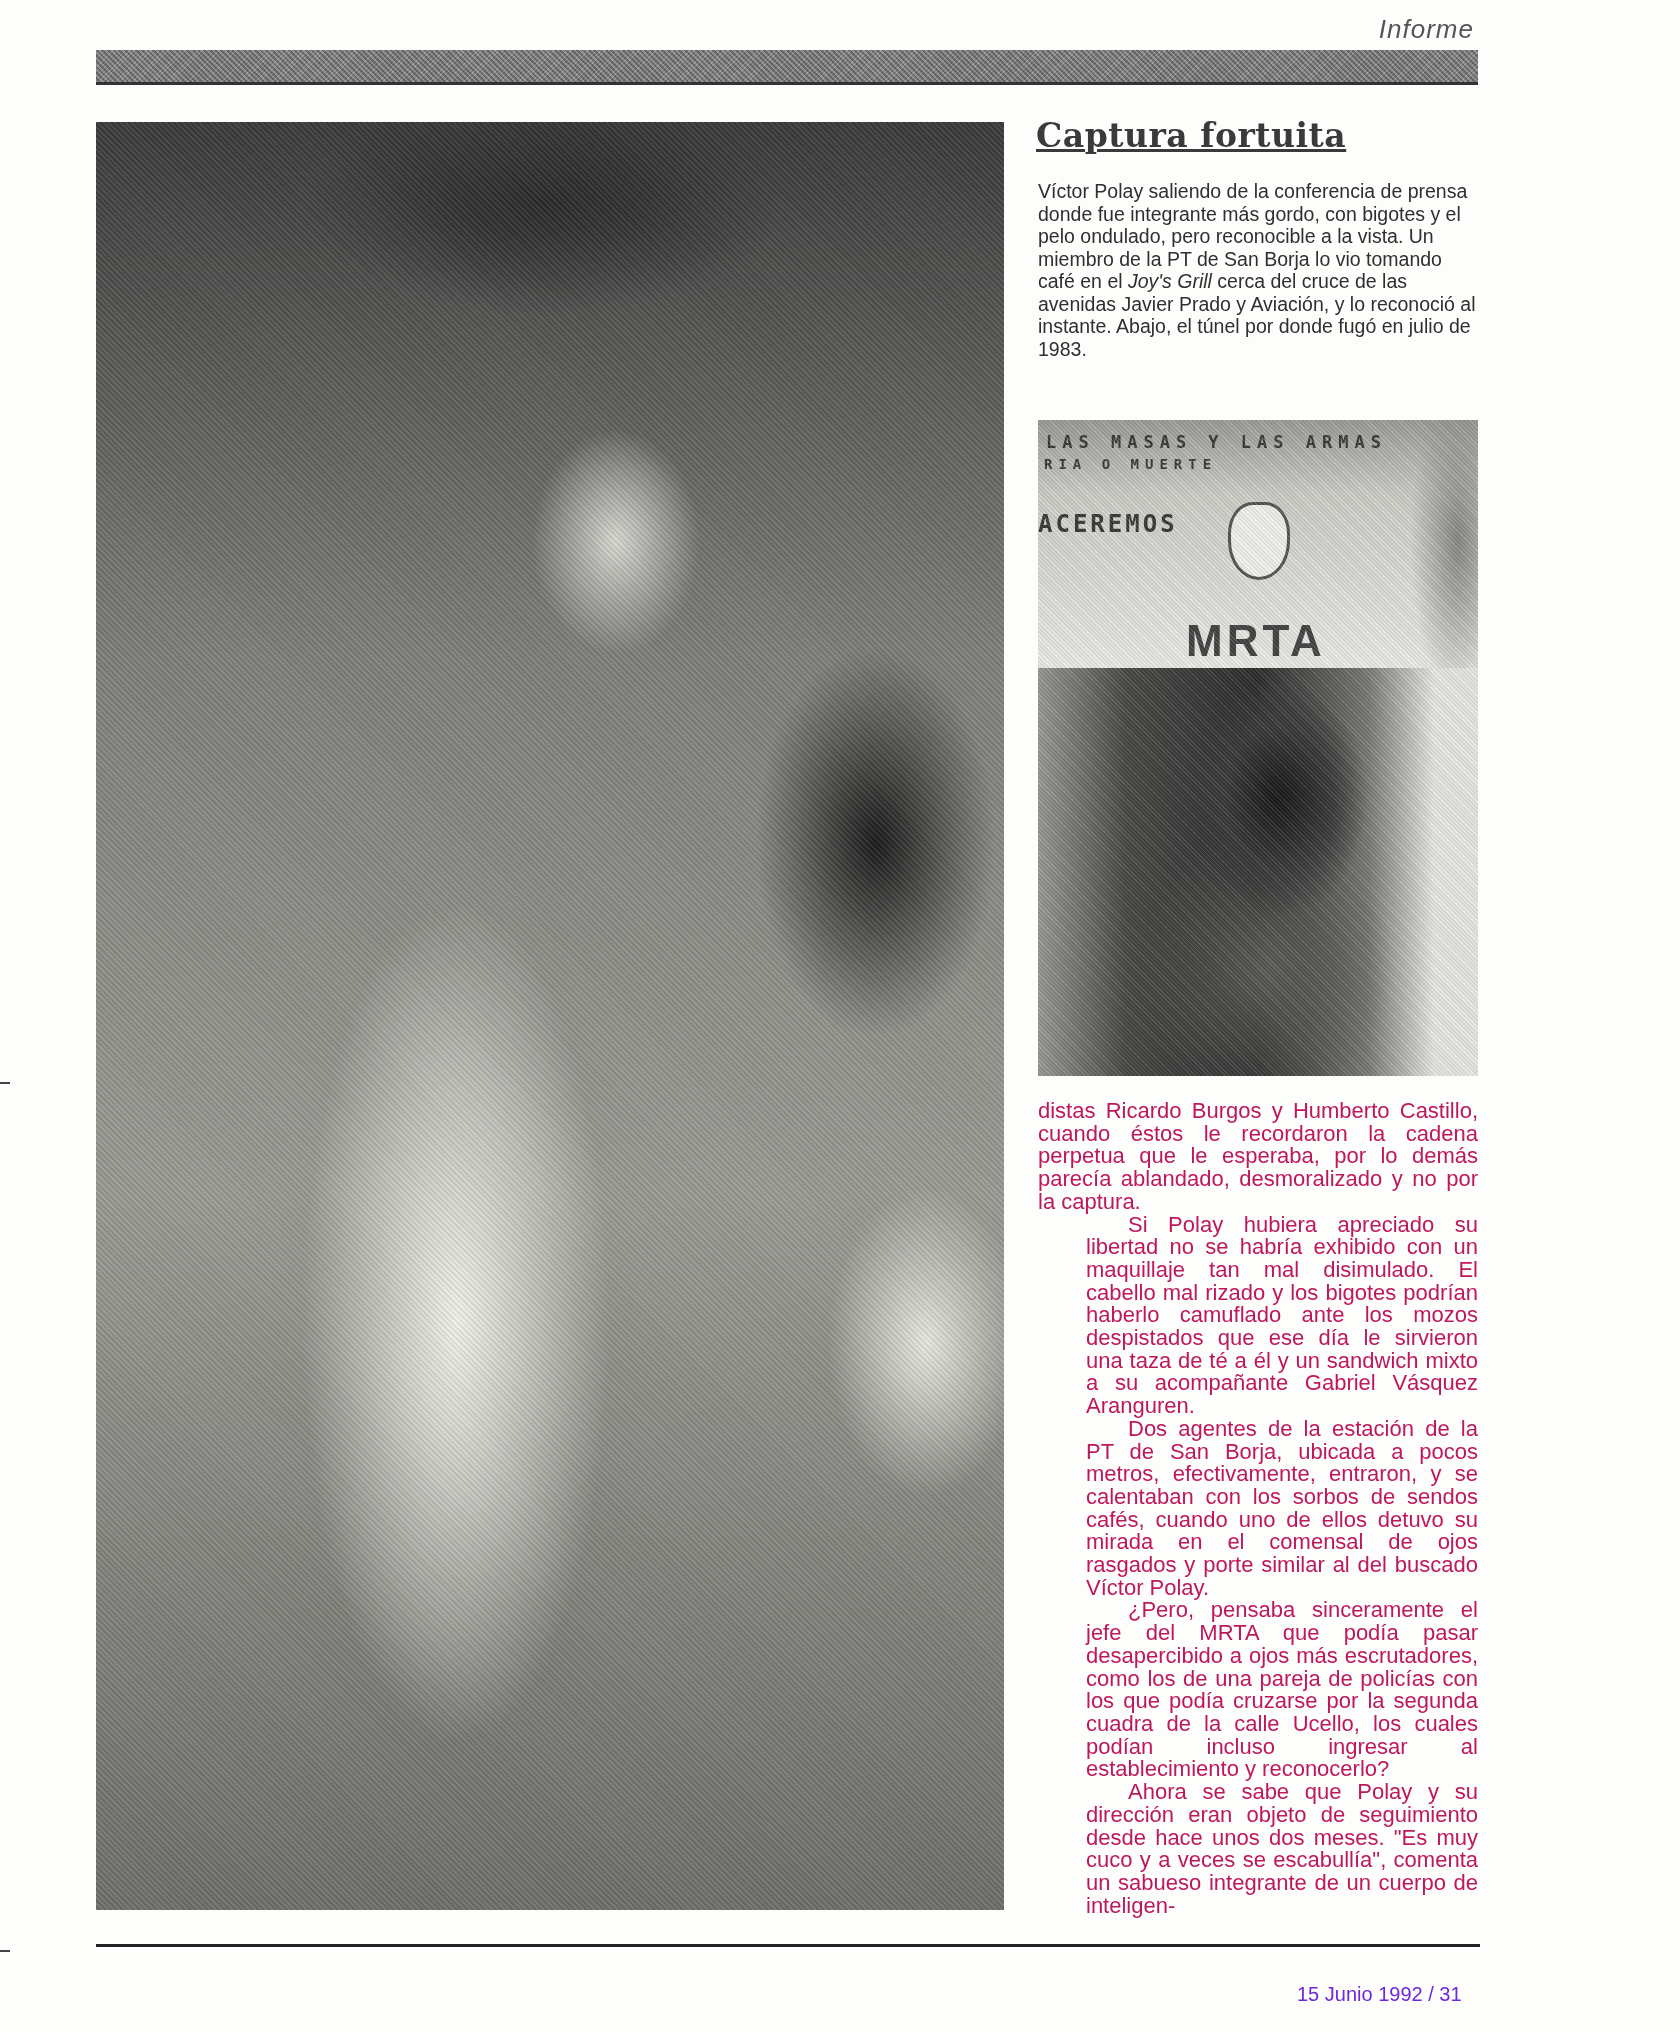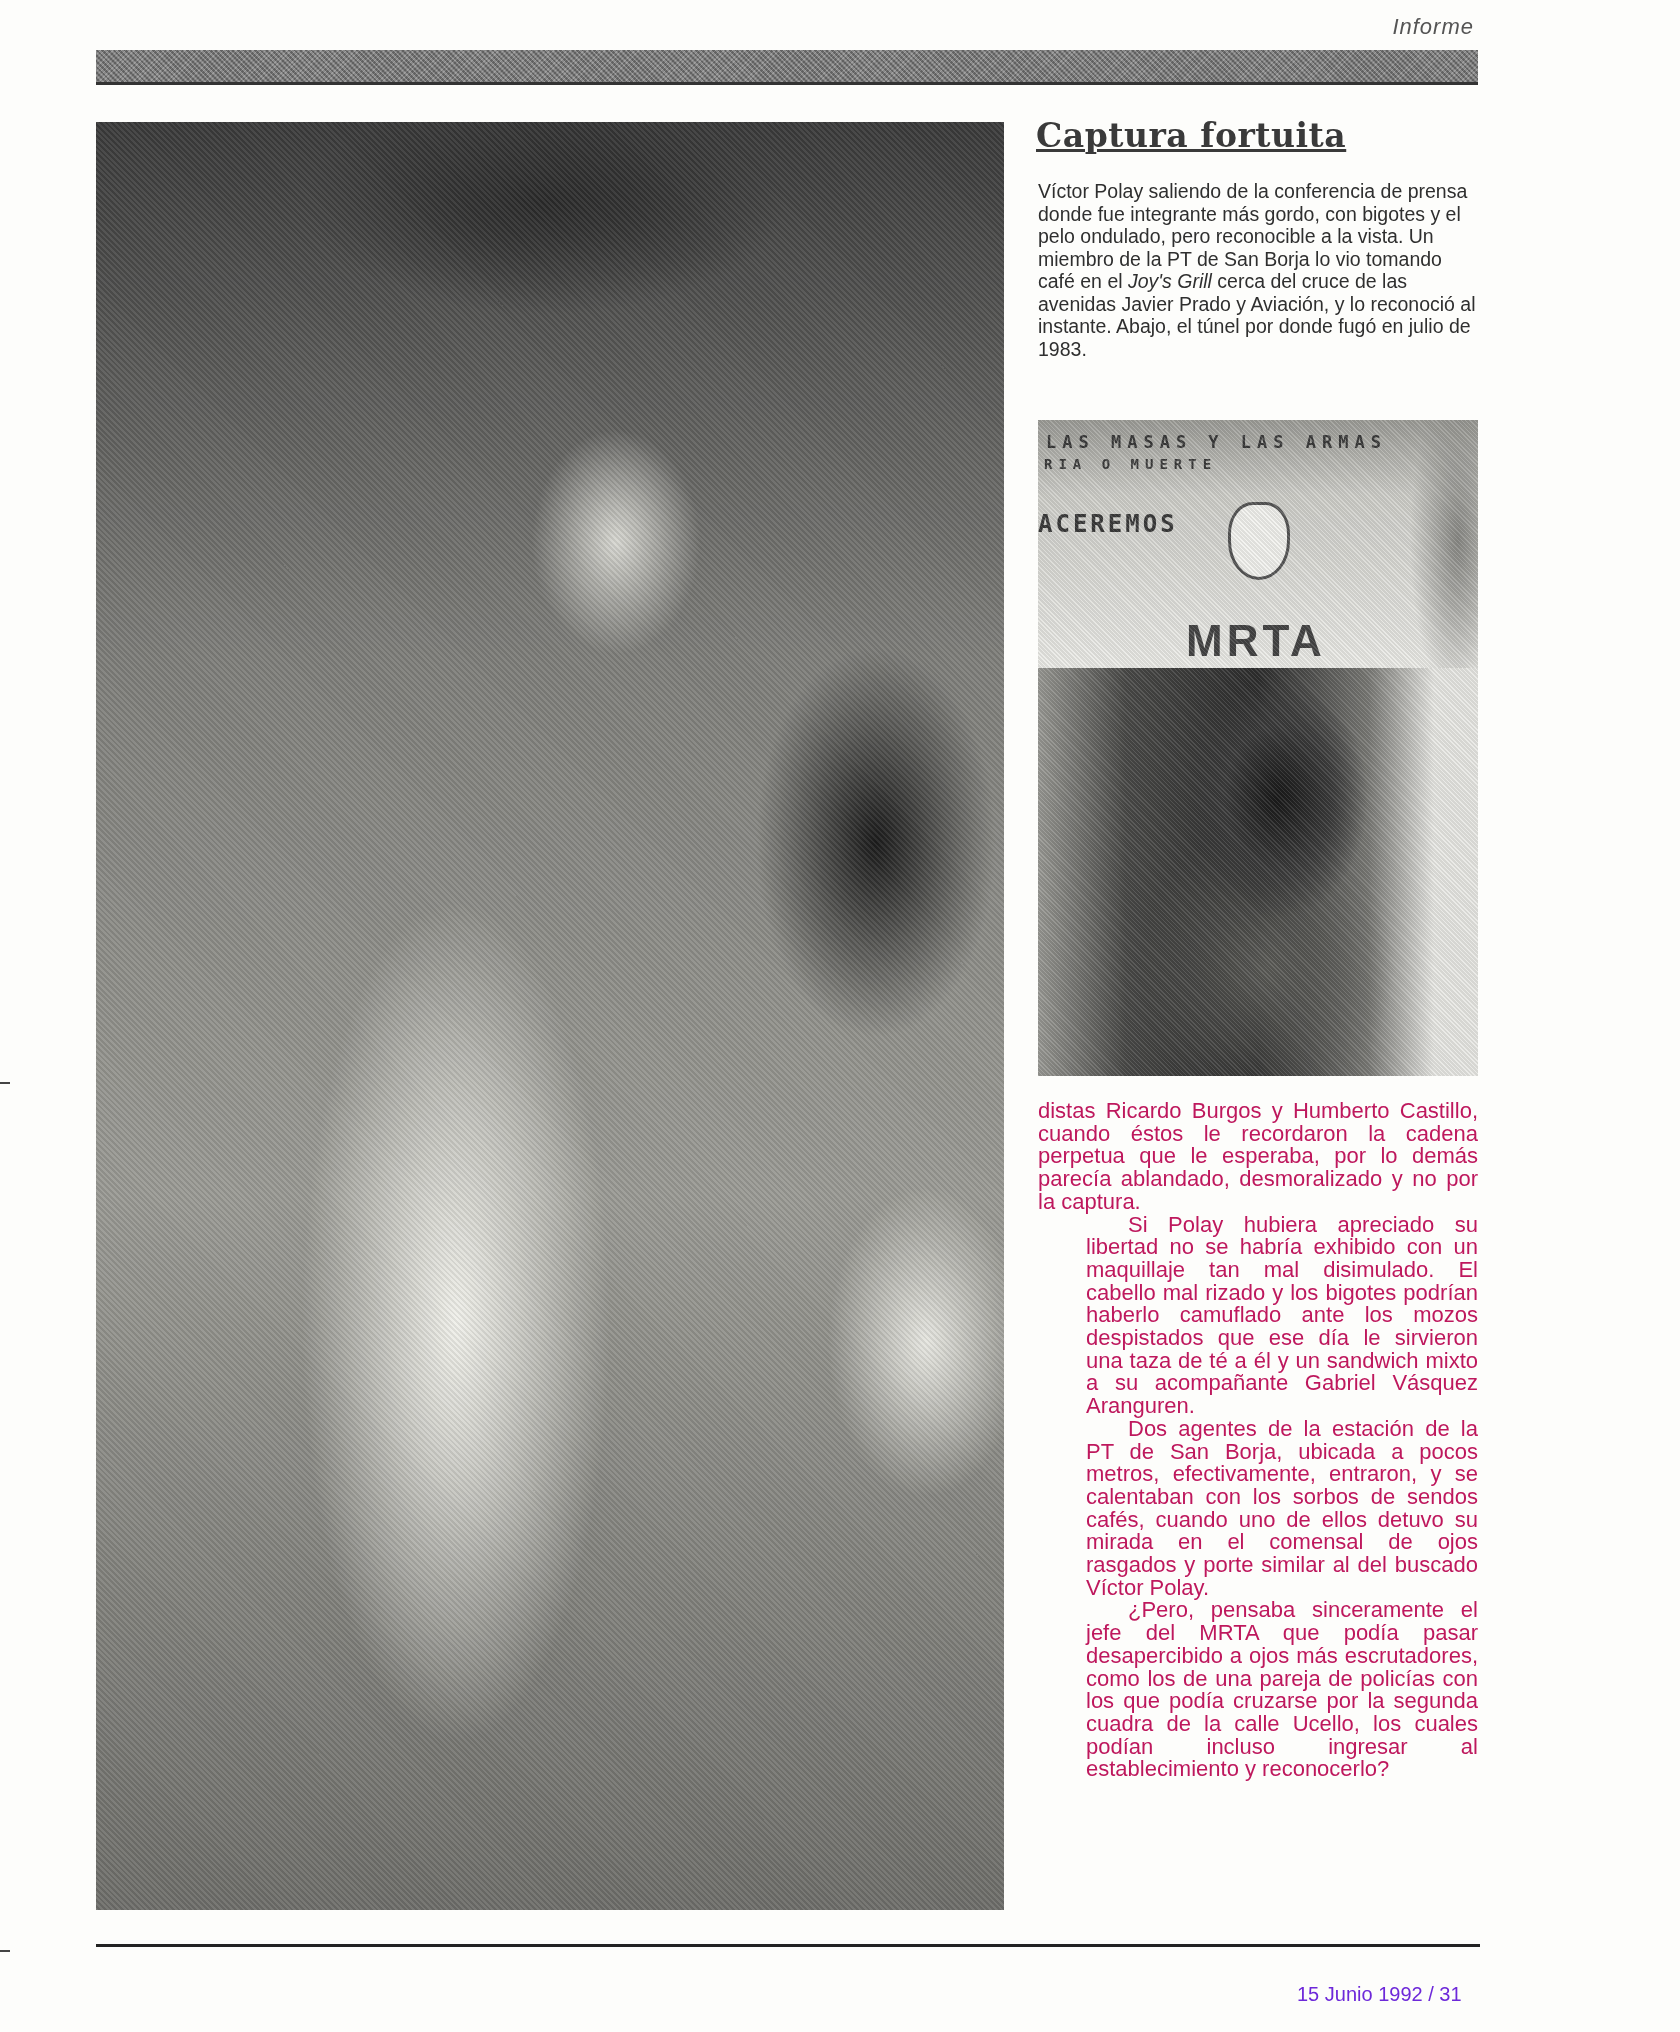--- a/index.html
+++ b/index.html
@@ -6,21 +6,21 @@
     body {
       width: 1680px; height: 2032px;
       background: #fdfdfb;
       position: relative;
       overflow: hidden;
       font-family: "Liberation Sans", sans-serif;
       color: #2a2a2a;
     }
     .section-label {
       position: absolute; right: 206px; top: 14px;
-      font-style: italic; font-size: 22px; color: #555; letter-spacing: 1px;
+      font-style: italic; font-size: 26px; color: #555; letter-spacing: 1px;
     }
     .header-bar {
       position: absolute; left: 96px; top: 50px; width: 1382px; height: 32px;
       background:
         repeating-linear-gradient(45deg, rgba(255,255,255,0.18) 0 2px, rgba(0,0,0,0.12) 2px 4px),
         repeating-linear-gradient(-45deg, rgba(255,255,255,0.12) 0 1px, rgba(0,0,0,0.1) 1px 3px),
         #7b7b7b;
       border-bottom: 3px solid #333;
     }
     .main-photo {
@@ -122,19 +122,20 @@
     <div class="mrta">MRTA</div>
   </div>
   <div class="tunnel"></div>
 </div>
 
 <div class="body-text">
   <p>distas Ricardo Burgos y Humberto Castillo, cuando éstos le recordaron la cadena perpetua que le esperaba, por lo demás parecía ablandado, desmoralizado y no por la captura.</p>
   <p class="indent">Si Polay hubiera apreciado su libertad no se habría exhibido con un maquillaje tan mal disimulado. El cabello mal rizado y los bigotes podrían haberlo camuflado ante los mozos despistados que ese día le sirvieron una taza de té a él y un sandwich mixto a su acompañante Gabriel Vásquez Aranguren.</p>
   <p class="indent">Dos agentes de la estación de la PT de San Borja, ubicada a pocos metros, efectivamente, entraron, y se calentaban con los sorbos de sendos cafés, cuando uno de ellos detuvo su mirada en el comensal de ojos rasgados y porte similar al del buscado Víctor Polay.</p>
   <p class="indent">¿Pero, pensaba sinceramente el jefe del MRTA que podía pasar desapercibido a ojos más escrutadores, como los de una pareja de policías con los que podía cruzarse por la segunda cuadra de la calle Ucello, los cuales podían incluso ingresar al establecimiento y reconocerlo?</p>
+  <p class="indent">Ahora se sabe que Polay y su dirección eran objeto de seguimiento desde hace unos dos meses. "Es muy cuco y a veces se escabullía", comenta un sabueso integrante de un cuerpo de inteligen-</p>
 </div>
 
 <div class="footer-rule"></div>
 <div class="folio">15 Junio 1992 / 31</div>
 
 <div class="edge-mark" style="left:0;top:1082px;width:10px;height:2px;"></div>
 <div class="edge-mark" style="left:0;top:1950px;width:10px;height:2px;"></div>
 
 </body></html>

